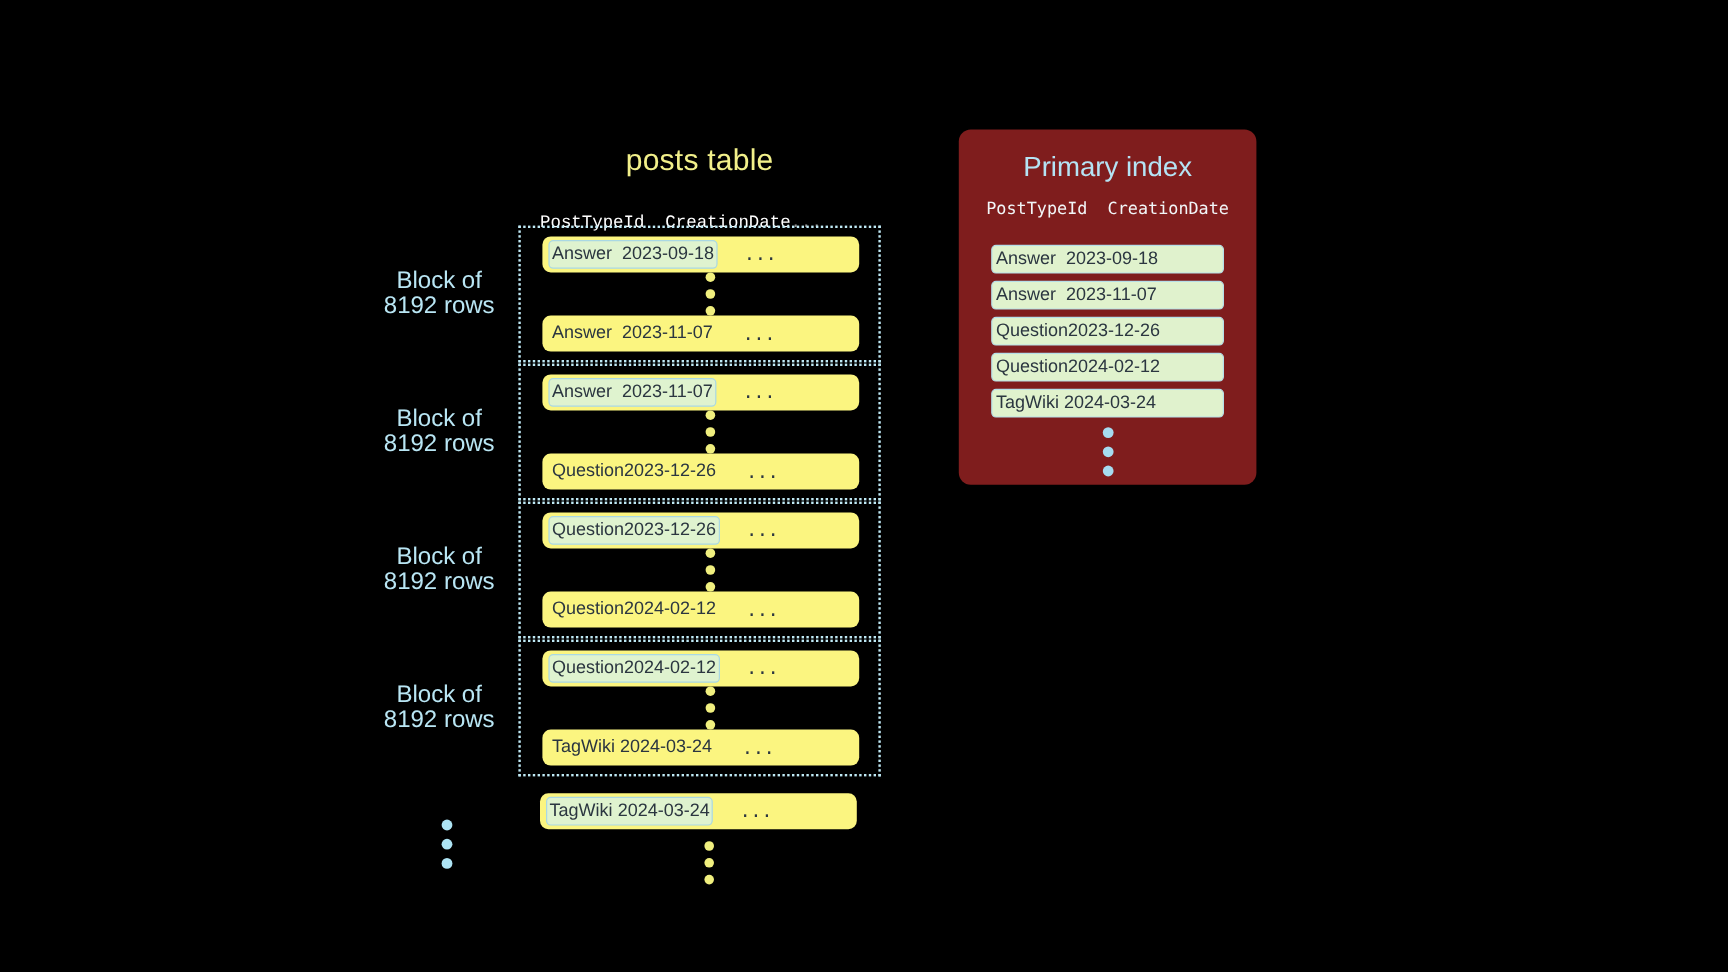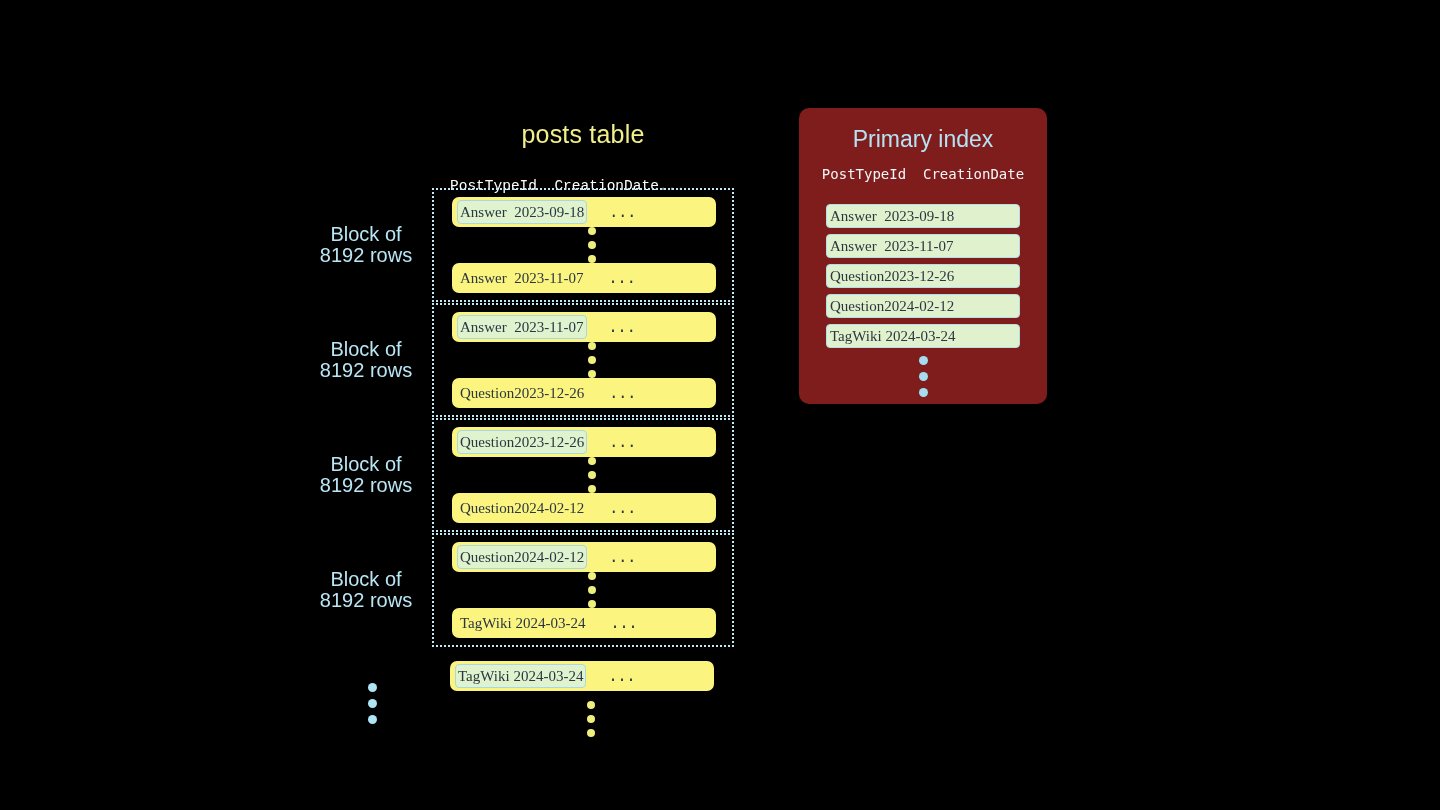--- a/index.html
+++ b/index.html
@@ -105,21 +105,21 @@
     padding: 0 3px;
     border-radius: 4px;
   }
   .cellgroup.hl {
     background: #dff3cf;
     border: 1px solid #a9d8e4;
     padding: 0 2px;
   }
 
   .cell {
-    font-family: Liberation Serif, serif;
+    font-family: Liberation Sans, sans-serif;
     font-size: 15px;
     color: #2b3640;
     white-space: pre;
     line-height: 22px;
   }
 
   .row-dots {
     font-family: "DejaVu Sans Mono", "Liberation Mono", monospace;
     font-size: 15px;
     color: #2b3640;

